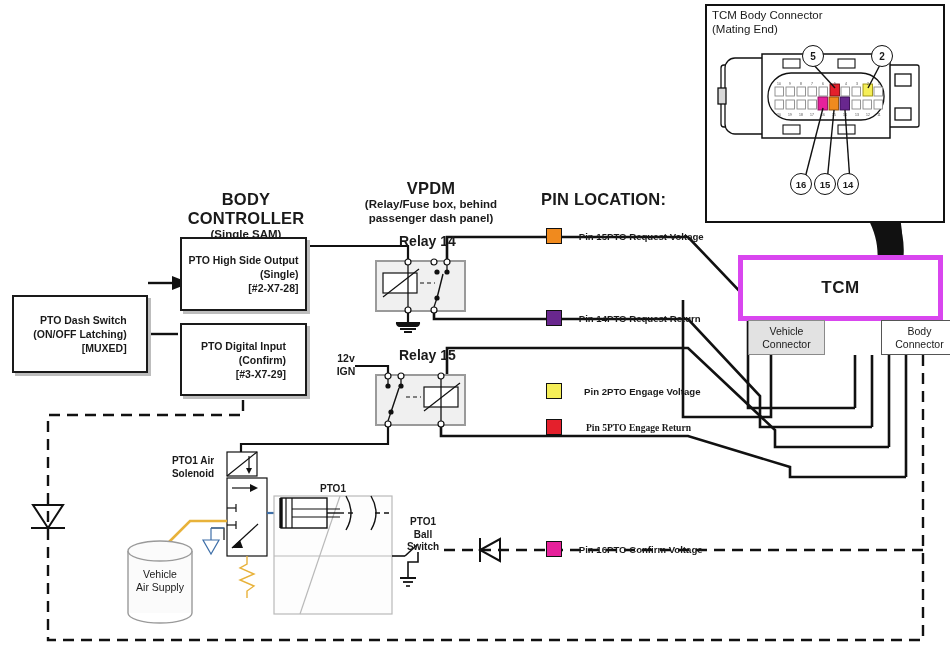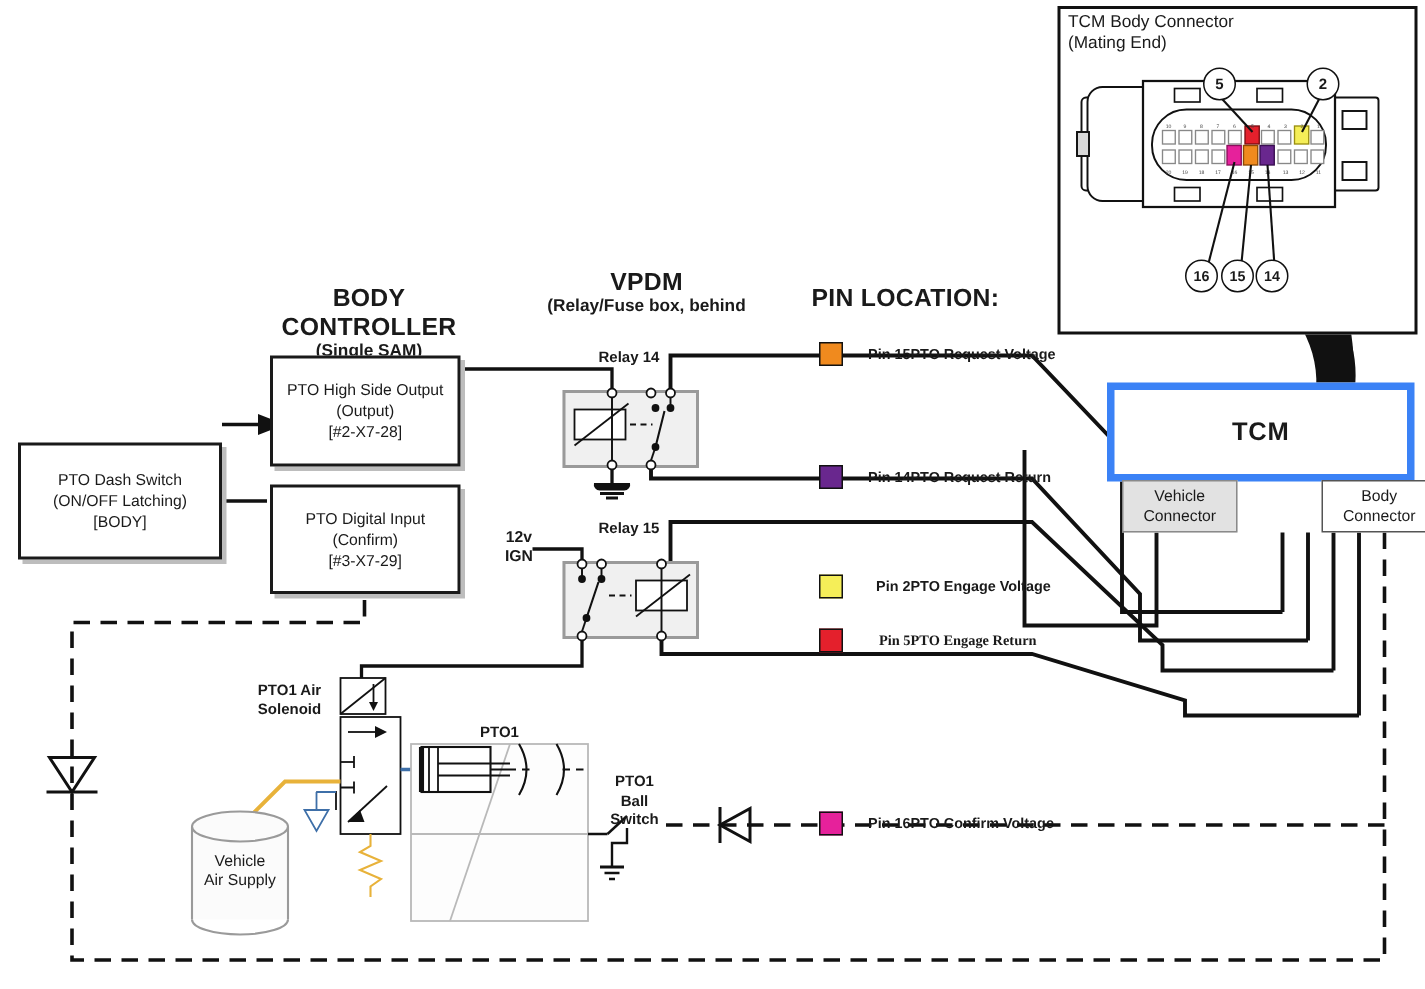--- a/index.html
+++ b/index.html
@@ -9,39 +9,39 @@
   .ctr{text-align:center;}
 
   
   .hdr-main{font-size:16.5px;font-weight:bold;letter-spacing:.2px;}
   .hdr-sub{font-size:11.5px;font-weight:bold;line-height:13.5px;}
 
   
   .blockbox{border:2px solid #1a1a1a;background:#fff;box-sizing:border-box;
             box-shadow:3px 3px 0 #bdbdbd;display:flex;align-items:center;
             justify-content:center;}
-  .blockbox .txt{font-size:10.5px;font-weight:normal;line-height:14px;text-align:center;}
+  .blockbox .txt{font-size:10.5px;font-weight:bold;line-height:14px;text-align:right;}
 
   
   .sw{width:16px;height:16px;border:1.5px solid #111;box-sizing:border-box;}
   .legrow{display:flex;align-items:center;gap:7px;}
   .legtxt{font-size:9.6px;font-weight:bold;white-space:nowrap;}
   .legpin{display:inline-block;width:38px;text-align:right;}
 
   
   .relaybox{border:2px solid #9a9a9a;background:#f0f0f0;box-sizing:border-box;}
-  .relaylbl{font-size:10px;font-weight:bold;}
+  .relaylbl{font-size:14px;font-weight:bold;}
   .ign{font-size:10.5px;font-weight:bold;line-height:13px;}
 
   
   .panel{border:2px solid #111;background:#fff;box-sizing:border-box;}
   .panel-title{font-size:11.5px;font-weight:normal;line-height:13.5px;}
 
   
-  .tcmbox{border:5px solid #3b82f6;background:#fff;box-sizing:border-box;
+  .tcmbox{border:5px solid #d946ef;background:#fff;box-sizing:border-box;
           display:flex;align-items:center;justify-content:center;}
   .tcmlabel{font-size:17px;font-weight:bold;letter-spacing:.5px;}
   .conbox{border:1px solid #8a8a8a;box-sizing:border-box;display:flex;
           align-items:center;justify-content:center;text-align:center;
           font-size:10.5px;line-height:12.5px;}
   .con-v{background:#e2e2e2;}
   .con-b{background:#fff;border-color:#555;}
 
   
   .smalllbl{font-size:10px;font-weight:bold;line-height:12.5px;}
@@ -190,38 +190,39 @@
 </svg>
 
 <div class="abs ctr" style="left:168px;top:190px;width:156px;">
   <div class="hdr-main">BODY CONTROLLER</div>
   <div class="hdr-sub">(Single SAM)</div>
 </div>
 
 <div class="abs ctr" style="left:336px;top:179px;width:190px;">
   <div class="hdr-main">VPDM</div>
   <div class="hdr-sub">(Relay/Fuse box, behind</div>
+  <div class="hdr-sub">passenger dash panel)</div>
 </div>
 
 <div class="abs" style="left:541px;top:190px;">
   <div class="hdr-main">PIN LOCATION:</div>
 </div>
 
 <div class="abs blockbox" style="left:12px;top:295px;width:136px;height:78px;">
   <div class="txt">
     <div>PTO Dash Switch</div>
     <div>(ON/OFF Latching)</div>
-    <div>[BODY]</div>
+    <div>[MUXED]</div>
   </div>
 </div>
 
 <div class="abs blockbox" style="left:180px;top:237px;width:127px;height:74px;">
   <div class="txt">
     <div>PTO High Side Output</div>
-    <div>(Output)</div>
+    <div>(Single)</div>
     <div>[#2-X7-28]</div>
   </div>
 </div>
 
 <div class="abs blockbox" style="left:180px;top:323px;width:127px;height:73px;">
   <div class="txt">
     <div>PTO Digital Input</div>
     <div>(Confirm)</div>
     <div>[#3-X7-29]</div>
   </div>

